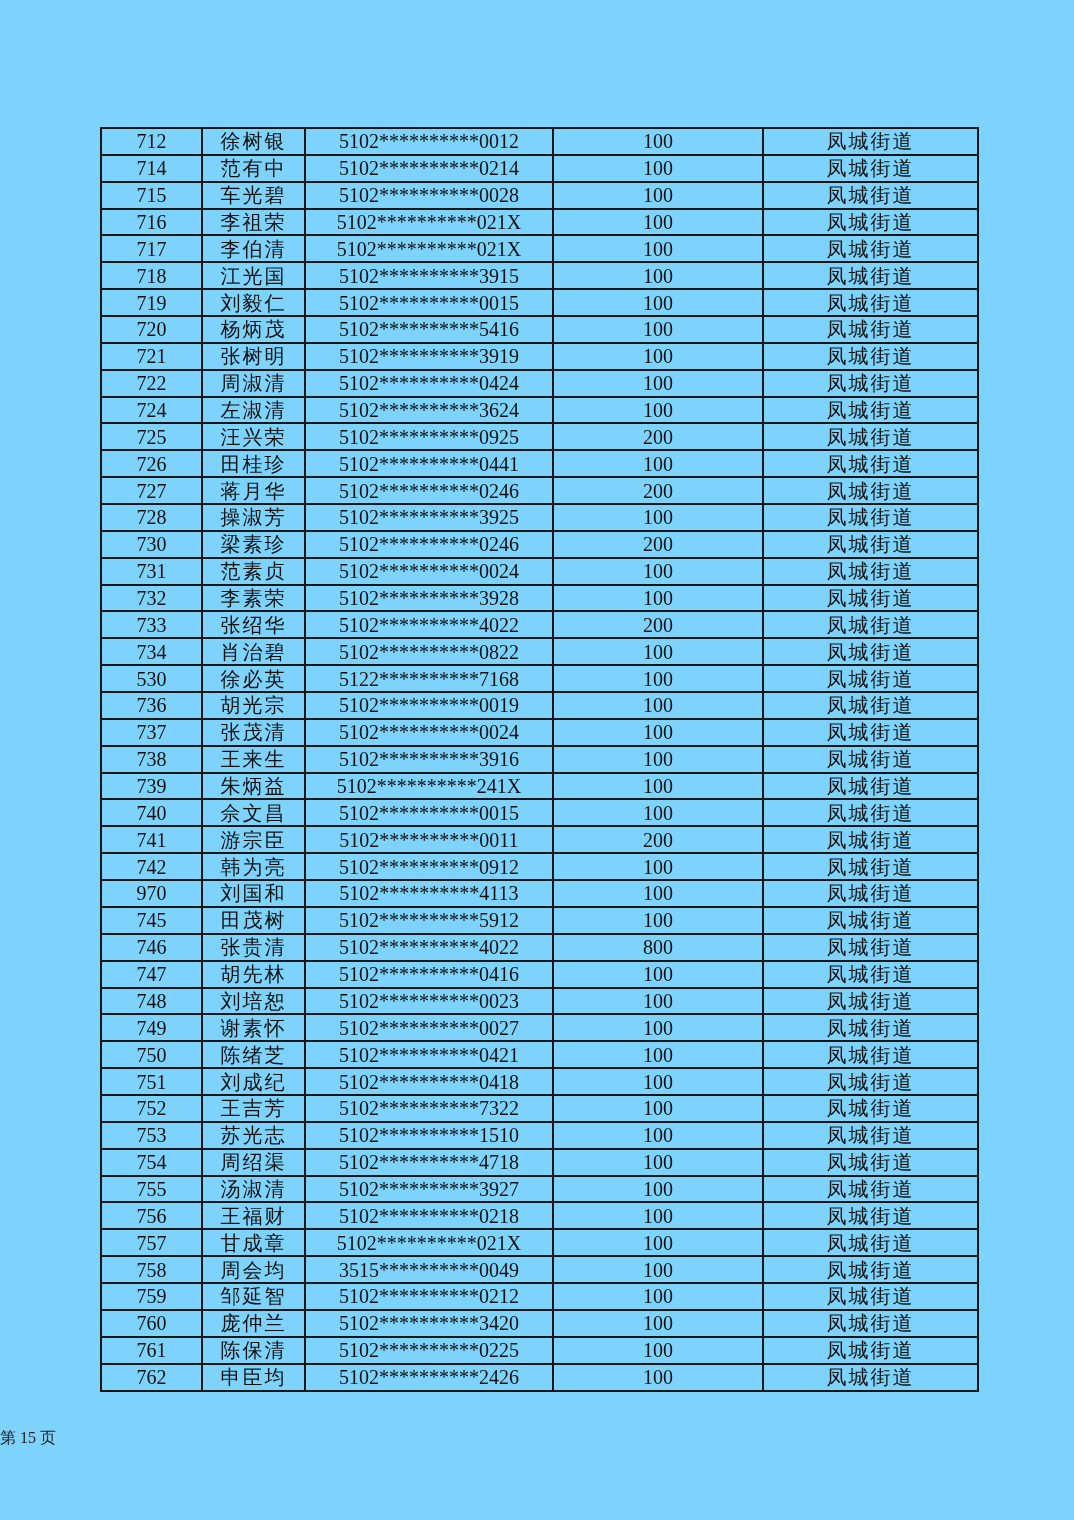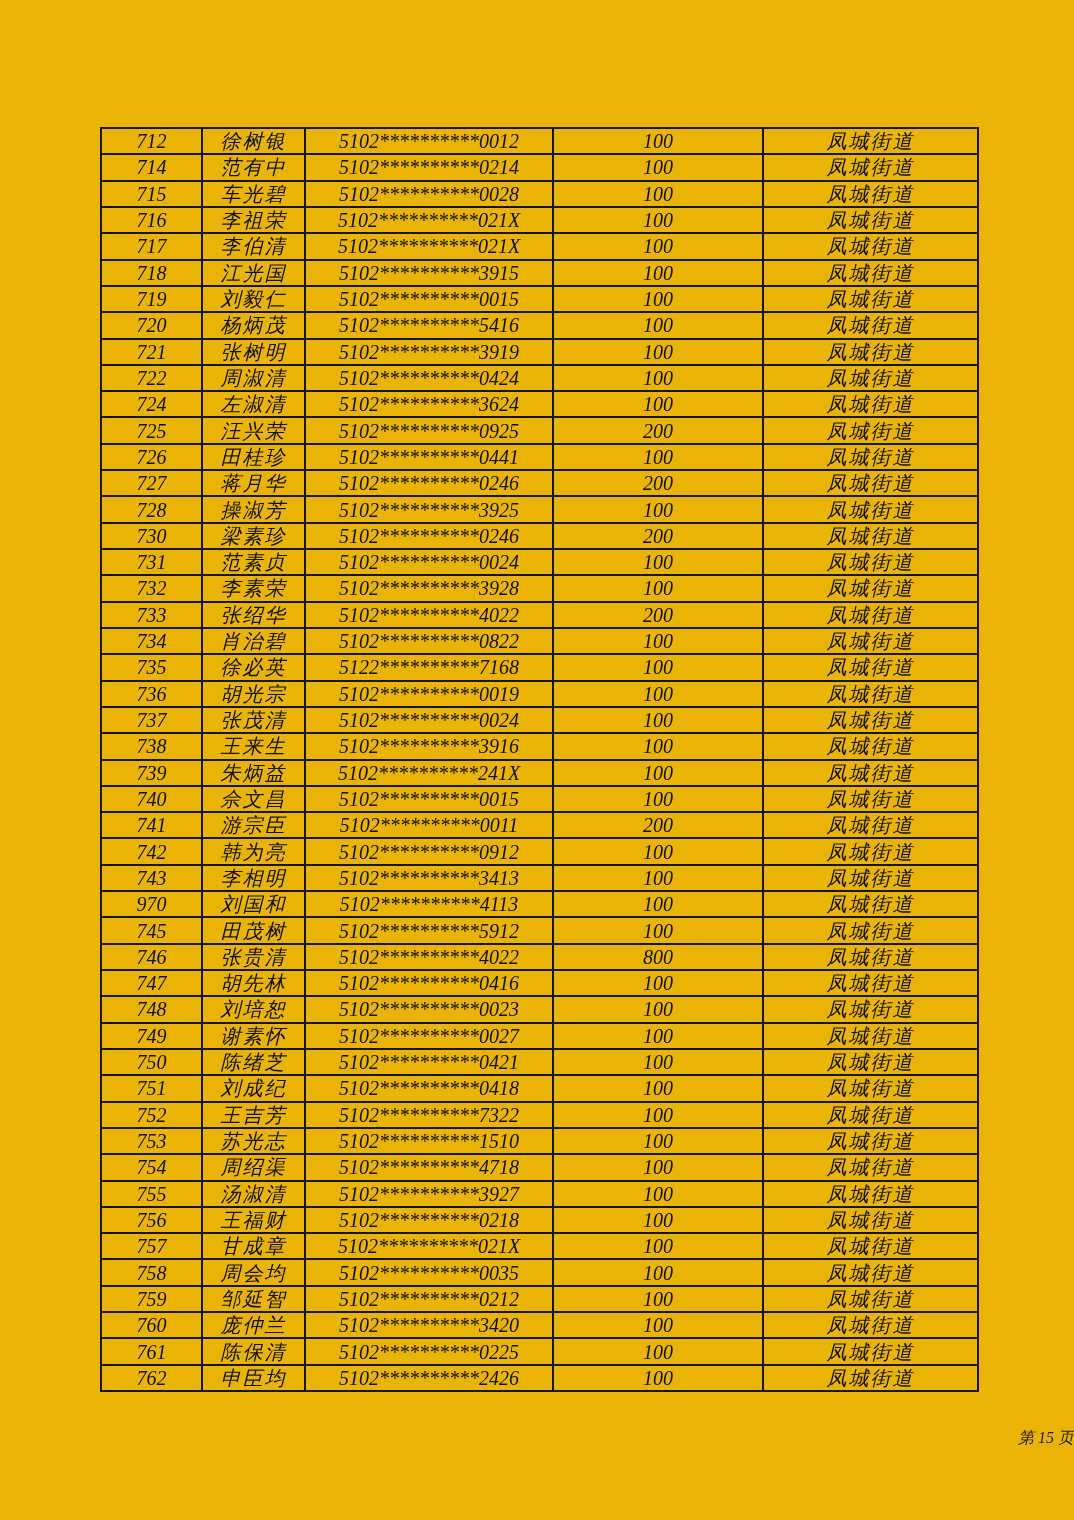--- a/index.html
+++ b/index.html
@@ -10,22 +10,21 @@
     width: 1074px;
     height: 1520px;
     background: #ffffff;
     position: relative;
     font-family: "Liberation Serif", "DejaVu Serif", serif;
     color: #111111;
   }
   .page {
     position: absolute;
     inset: 0;
-    background: #eab308;
-    font-style: italic;
+    background: #7dd3fc;
   }
   table.roster {
     position: absolute;
     left: 100px;
     top: 127px;
     width: 877px;
     height: 1265px;
     border-collapse: collapse;
     table-layout: fixed;
   }
@@ -43,21 +42,21 @@
   col.c-name { width: 103px; }
   col.c-id   { width: 248px; }
   col.c-amt  { width: 210px; }
   col.c-dist { width: 215px; }
   td.cjk { letter-spacing: 2px; }
   .footer {
     position: absolute;
     left: 0;
     width: 100%;
     top: 1428px;
-    text-align: right;
+    text-align: left;
     font-size: 16px;
     color: #222222;
   }
 </style>
 </head>
 <body>
 
 <div class="page">
 
   <table class="roster">
@@ -203,21 +202,21 @@
           <td class="cjk">凤城街道</td>
         </tr>
         <tr>
           <td>734</td>
           <td class="cjk">肖治碧</td>
           <td>5102**********0822</td>
           <td>100</td>
           <td class="cjk">凤城街道</td>
         </tr>
         <tr>
-          <td>735</td>
+          <td>530</td>
           <td class="cjk">徐必英</td>
           <td>5122**********7168</td>
           <td>100</td>
           <td class="cjk">凤城街道</td>
         </tr>
         <tr>
           <td>736</td>
           <td class="cjk">胡光宗</td>
           <td>5102**********0019</td>
           <td>100</td>
@@ -259,27 +258,20 @@
           <td class="cjk">凤城街道</td>
         </tr>
         <tr>
           <td>742</td>
           <td class="cjk">韩为亮</td>
           <td>5102**********0912</td>
           <td>100</td>
           <td class="cjk">凤城街道</td>
         </tr>
         <tr>
-          <td>743</td>
-          <td class="cjk">李相明</td>
-          <td>5102**********3413</td>
-          <td>100</td>
-          <td class="cjk">凤城街道</td>
-        </tr>
-        <tr>
           <td>970</td>
           <td class="cjk">刘国和</td>
           <td>5102**********4113</td>
           <td>100</td>
           <td class="cjk">凤城街道</td>
         </tr>
         <tr>
           <td>745</td>
           <td class="cjk">田茂树</td>
           <td>5102**********5912</td>
@@ -366,21 +358,21 @@
         <tr>
           <td>757</td>
           <td class="cjk">甘成章</td>
           <td>5102**********021X</td>
           <td>100</td>
           <td class="cjk">凤城街道</td>
         </tr>
         <tr>
           <td>758</td>
           <td class="cjk">周会均</td>
-          <td>5102**********0035</td>
+          <td>3515**********0049</td>
           <td>100</td>
           <td class="cjk">凤城街道</td>
         </tr>
         <tr>
           <td>759</td>
           <td class="cjk">邹延智</td>
           <td>5102**********0212</td>
           <td>100</td>
           <td class="cjk">凤城街道</td>
         </tr>

